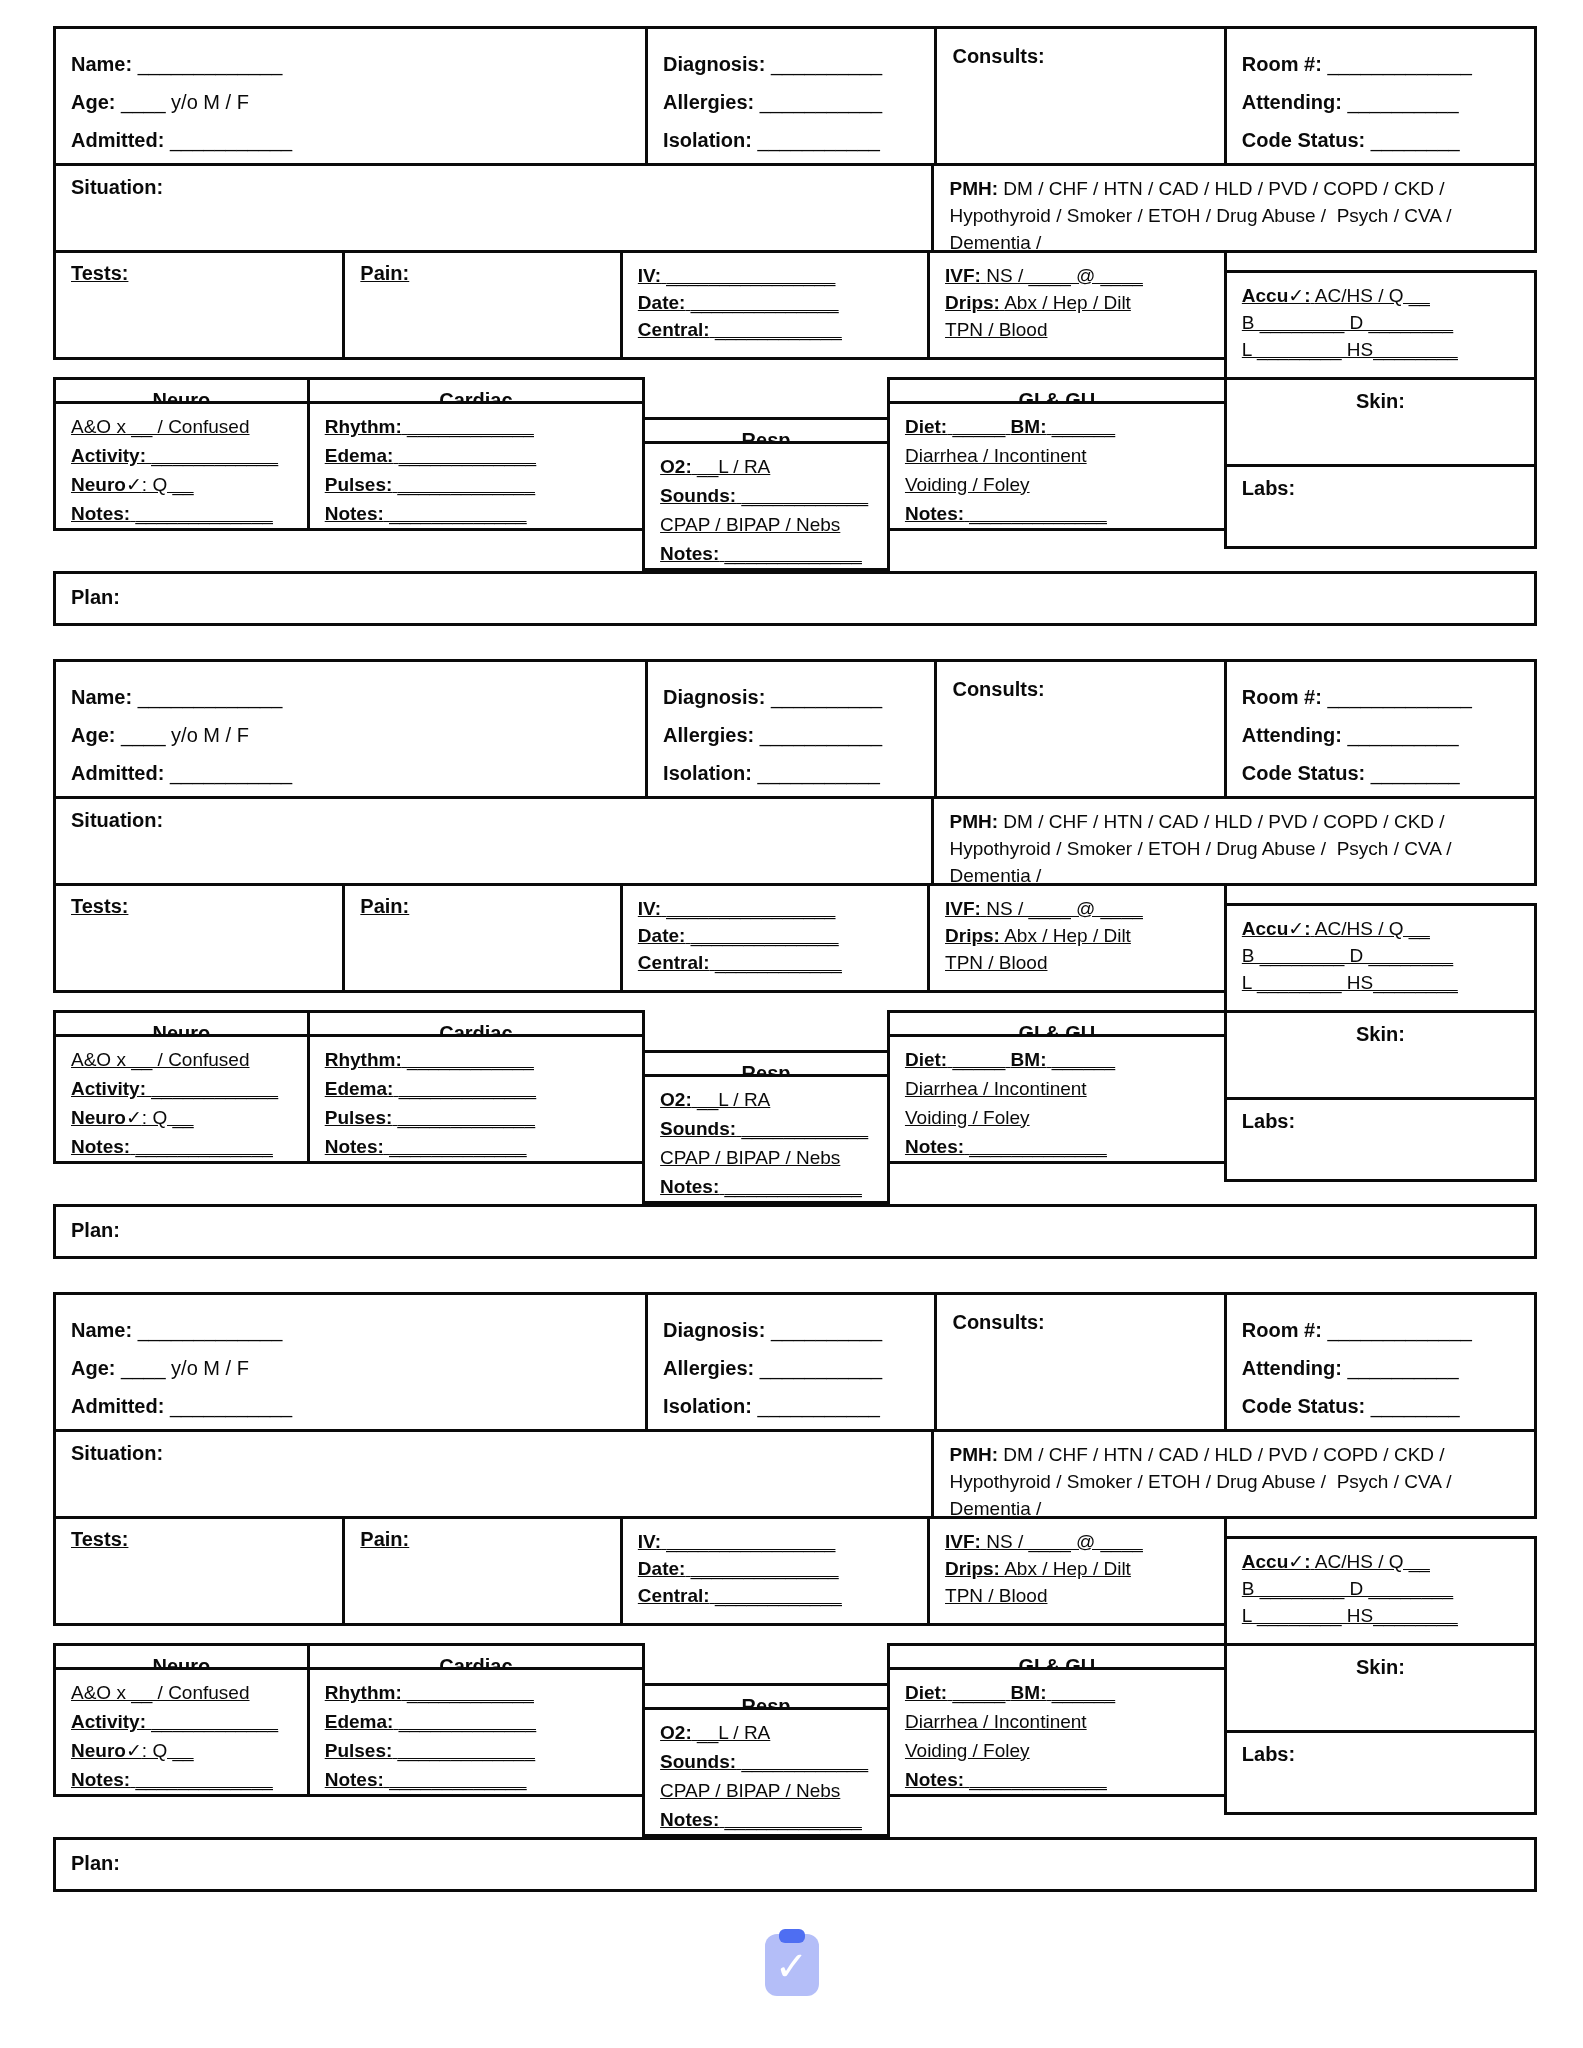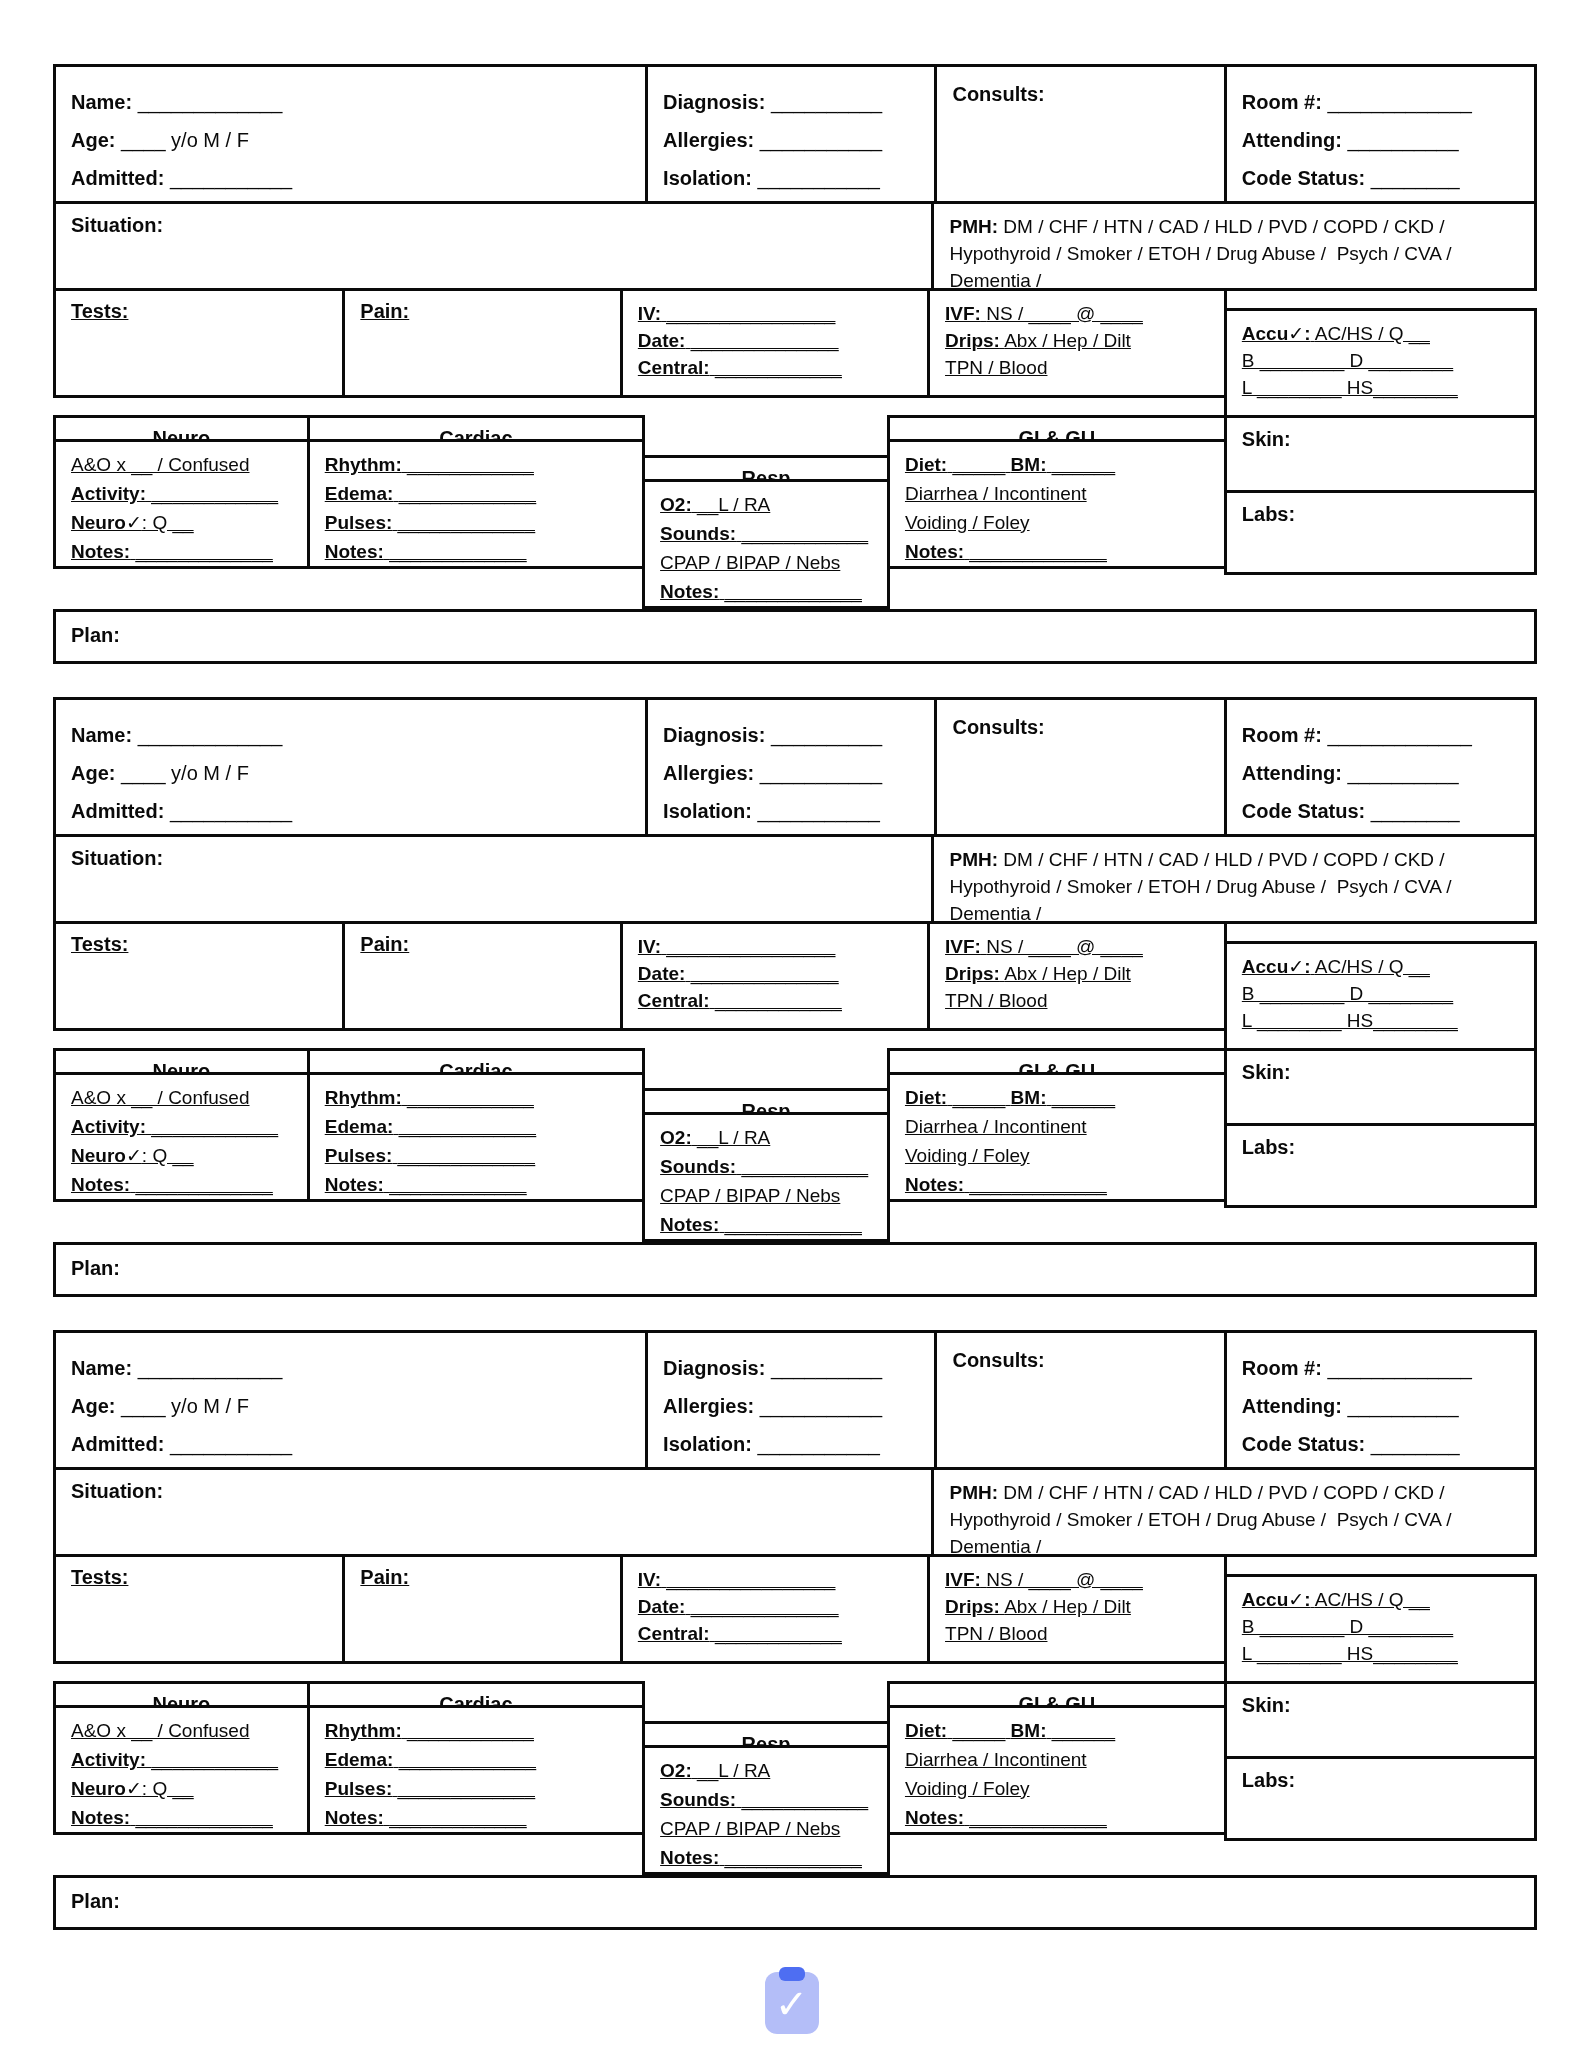--- a/index.html
+++ b/index.html
@@ -2,21 +2,21 @@
 <html><head>
 <meta charset="utf-8">
 <style>
   html,body{margin:0;padding:0;background:#ffffff;}
   body{
     width:1583px;height:2048px;overflow:hidden;
     font-family:"Liberation Sans","DejaVu Sans",sans-serif;
     color:#0a0a0a;
     -webkit-font-smoothing:antialiased;
   }
-  #sections{padding-top:64px;}
+  #sections{padding-top:26px;}
   .sheet{width:1484px;margin-left:53px;margin-bottom:33px;}
   .row{display:flex;}
   .row + .row{margin-top:-3px;}
   .cell{
     border:3px solid #0a0a0a;
     box-sizing:border-box;
     background:#fff;
     padding:10px 15px;
     overflow:hidden;
   }
@@ -57,21 +57,21 @@
   .st2{flex:0 0 calc(22.6% + 3px);}
   .st3{flex:0 0 calc(16.5% + 3px);margin-top:40px;}
   .st4{flex:0 0 calc(22.7% + 3px);}
   .st5{flex:0 0 calc(20.9% + 3px);}
   .hdr{
     height:27px;padding:0;
     text-align:center;font-weight:bold;font-size:20px;line-height:41px;
   }
   .bodycell{height:130px;padding-top:8px;}
   .bodycell .line{font-size:19px;line-height:29px;white-space:nowrap;text-decoration:underline;}
-  .skin-cell{height:78px;}
+  .skin-cell{height:90px;text-align:center;}
   .labs-cell{height:85px;}
 
   
   .rowF .cell{height:55px;flex:0 0 100%;padding-top:12px;}
 
   
   .footer{
     margin-top:42px;
     display:flex;align-items:center;justify-content:center;gap:15px;
   }

